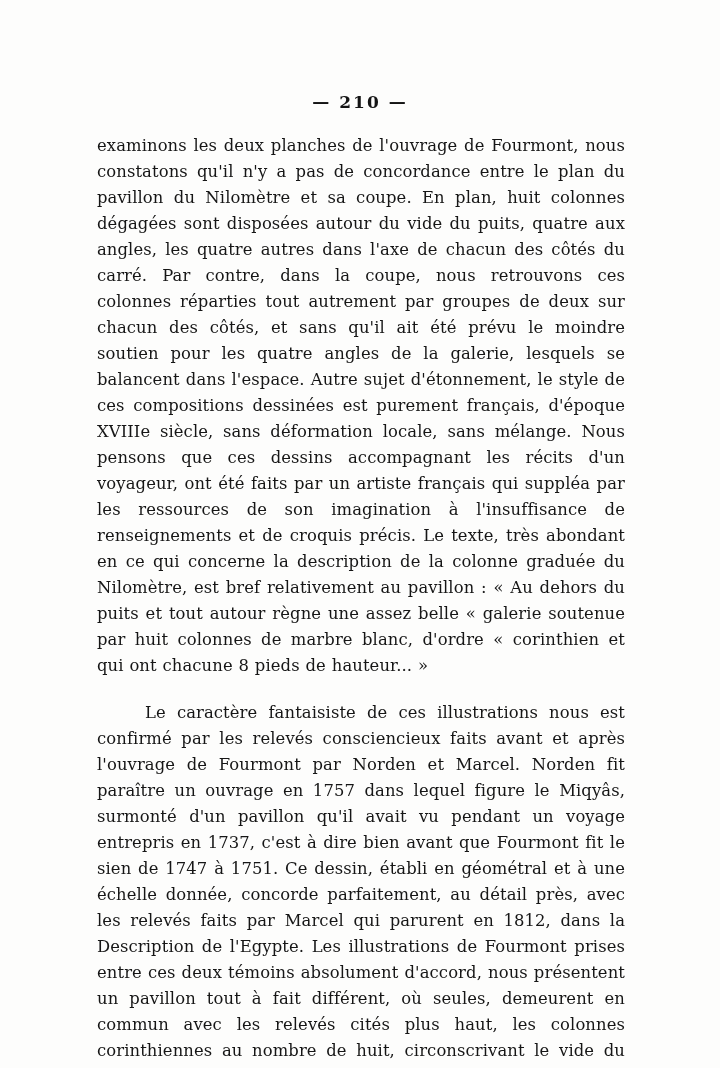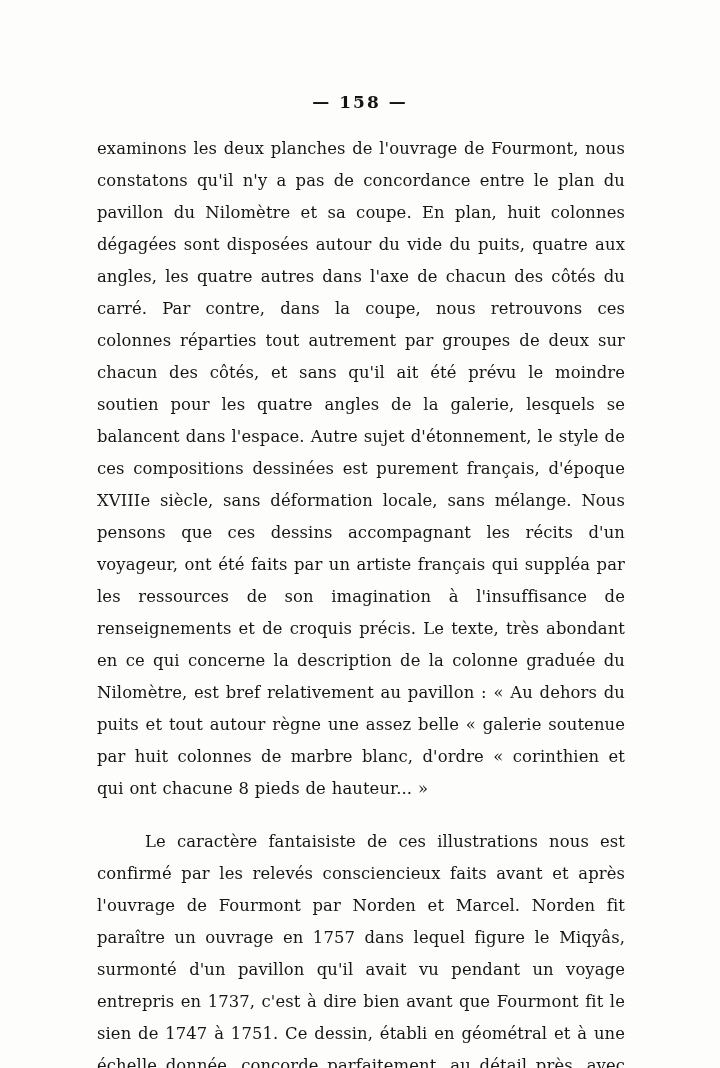--- a/index.html
+++ b/index.html
@@ -31,36 +31,36 @@
   }
   .text-block {
     position: absolute;
     top: 133px;
     left: 97px;
     width: 528px;
   }
   .para {
     margin: 0;
     font-size: 16.4px;
-    line-height: 32px;
+    line-height: 26px;
     text-align: justify;
     letter-spacing: 0.1px;
     word-spacing: 0.5px;
     font-weight: 500;
   }
   .para + .para {
     margin-top: 21px;
   }
   .para.indented {
     text-indent: 48px;
   }
 </style>
 </head>
 <body>
 
 <div class="scan-page">
-  <div class="page-number">— 158 —</div>
+  <div class="page-number">— 210 —</div>
 
   <div class="text-block">
     <p class="para">examinons les deux planches de l'ouvrage de Fourmont, nous constatons qu'il n'y a pas de concordance entre le plan du pavillon du Nilomètre et sa coupe. En plan, huit colonnes dégagées sont disposées autour du vide du puits, quatre aux angles, les quatre autres dans l'axe de chacun des côtés du carré. Par contre, dans la coupe, nous retrouvons ces colonnes réparties tout autrement par groupes de deux sur chacun des côtés, et sans qu'il ait été prévu le moindre soutien pour les quatre angles de la galerie, lesquels se balancent dans l'espace. Autre sujet d'étonnement, le style de ces compositions dessinées est purement français, d'époque XVIIIe siècle, sans déformation locale, sans mélange. Nous pensons que ces dessins accompagnant les récits d'un voyageur, ont été faits par un artiste français qui suppléa par les ressources de son imagination à l'insuffisance de renseignements et de croquis précis. Le texte, très abondant en ce qui concerne la description de la colonne graduée du Nilomètre, est bref relativement au pavillon : « Au dehors du puits et tout autour règne une assez belle « galerie soutenue par huit colonnes de marbre blanc, d'ordre « corinthien et qui ont chacune 8 pieds de hauteur... »</p>
     <p class="para indented">Le caractère fantaisiste de ces illustrations nous est confirmé par les relevés consciencieux faits avant et après l'ouvrage de Fourmont par Norden et Marcel. Norden fit paraître un ouvrage en 1757 dans lequel figure le Miqyâs, surmonté d'un pavillon qu'il avait vu pendant un voyage entrepris en 1737, c'est à dire bien avant que Fourmont fit le sien de 1747 à 1751. Ce dessin, établi en géométral et à une échelle donnée, concorde parfaitement, au détail près, avec les relevés faits par Marcel qui parurent en 1812, dans la Description de l'Egypte. Les illustrations de Fourmont prises entre ces deux témoins absolument d'accord, nous présentent un pavillon tout à fait différent, où seules, demeurent en commun avec les relevés cités plus haut, les colonnes corinthiennes au nombre de huit, circonscrivant le vide du puits. Nous sommes donc autorisés à penser que le pavillon aperçu par Fourmont pendant son voyage était le même que celui que virent Norden et Marcel et que ce dernier décrivit dans la Description de l'Egypte</p>
   </div>
 </div>
 
 </body></html>

